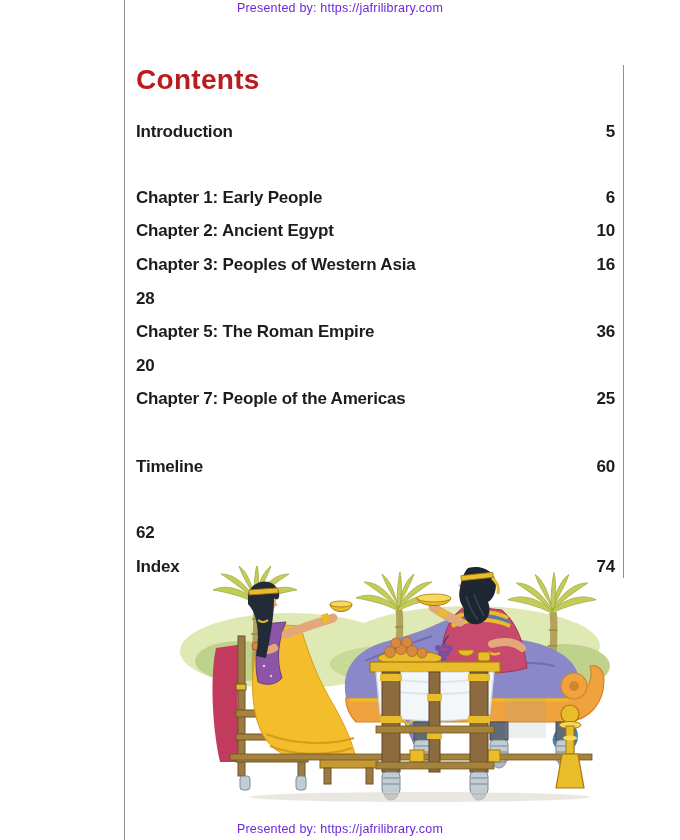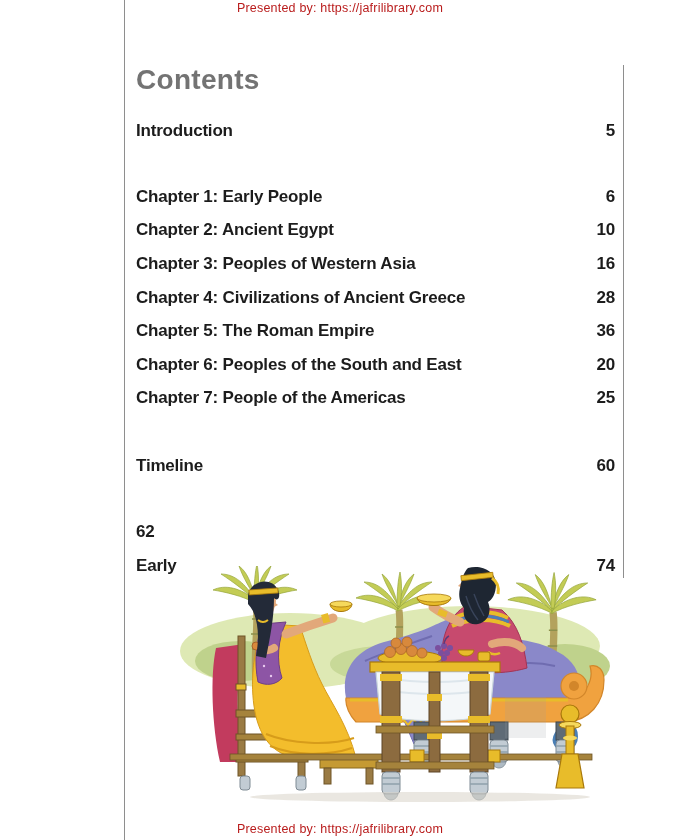--- a/index.html
+++ b/index.html
@@ -2,27 +2,27 @@
 <html><head>
 <meta charset="utf-8">
 <style>
   html,body{margin:0;padding:0;background:#ffffff;}
   .page{position:relative;width:680px;height:840px;background:#ffffff;overflow:hidden;
         font-family:"Liberation Sans", sans-serif;}
   .rule{position:absolute;width:1px;background:#8e8e8e;}
   .rule-left{left:124px;top:0;height:840px;}
   .rule-right{left:623px;top:65px;height:513px;}
   .watermark{position:absolute;left:0;width:680px;text-align:center;
-             color:#b91c1c;font-size:12.5px;letter-spacing:.2px;}
+             color:#6d28d9;font-size:12.5px;letter-spacing:.2px;}
   .watermark-top{top:1px;}
   .watermark-bottom{top:822px;}
   .page-title{position:absolute;left:136px;top:64px;margin:0;
-              font-size:28px;font-weight:bold;color:#737373;letter-spacing:.3px;}
+              font-size:28px;font-weight:bold;color:#b91c1c;letter-spacing:.3px;}
   .toc-row{position:absolute;left:136px;width:479px;height:21px;
-           display:flex;justify-content:space-between;align-items:flex-start;
+           display:flex;justify-content:space-between;align-items:center;
            font-size:17px;font-weight:bold;color:#1c1c1c;letter-spacing:-0.2px;}
   .toc-row .pg{text-align:right;}
   .illus{position:absolute;left:170px;top:566px;width:440px;height:244px;}
 </style>
 </head>
 <body>
 
 <div class="page">
 
   <div class="rule rule-left"></div>
@@ -43,45 +43,43 @@
   </div>
   <div class="toc-row" style="top:220px">
     <span>Chapter 2: Ancient Egypt</span>
     <span class="pg">10</span>
   </div>
   <div class="toc-row" style="top:254px">
     <span>Chapter 3: Peoples of Western Asia</span>
     <span class="pg">16</span>
   </div>
   <div class="toc-row" style="top:288px">
-    <span>Chapter 4: Civilizations of Ancient Greece</span>
     <span class="pg">28</span>
   </div>
   <div class="toc-row" style="top:321px">
     <span>Chapter 5: The Roman Empire</span>
     <span class="pg">36</span>
   </div>
   <div class="toc-row" style="top:355px">
-    <span>Chapter 6: Peoples of the South and East</span>
     <span class="pg">20</span>
   </div>
   <div class="toc-row" style="top:388px">
     <span>Chapter 7: People of the Americas</span>
     <span class="pg">25</span>
   </div>
 
   <div class="toc-row" style="top:456px">
     <span>Timeline</span>
     <span class="pg">60</span>
   </div>
   <div class="toc-row" style="top:522px">
     <span class="pg">62</span>
   </div>
   <div class="toc-row" style="top:556px">
-    <span>Early</span>
+    <span>Index</span>
     <span class="pg">74</span>
   </div>
 
   <svg class="illus" viewBox="0 0 440 244" xmlns="http://www.w3.org/2000/svg">
     <defs>
       <g id="palm">
         <path d="M1,8 C4,30 -2,60 1,86" stroke="#b3a25c" stroke-width="7" fill="none"></path>
         <path d="M-3,25 h8 M-4,40 h9 M-3,55 h8 M-2,70 h8" stroke="#8c8f4b" stroke-width="1.6"></path>
         <g fill="#c3cc55" stroke="#96a63c" stroke-width="0.7">
           <path d="M0,6 C-14,-6 -30,-10 -42,-4 C-30,-2 -12,2 0,9 Z"></path>

